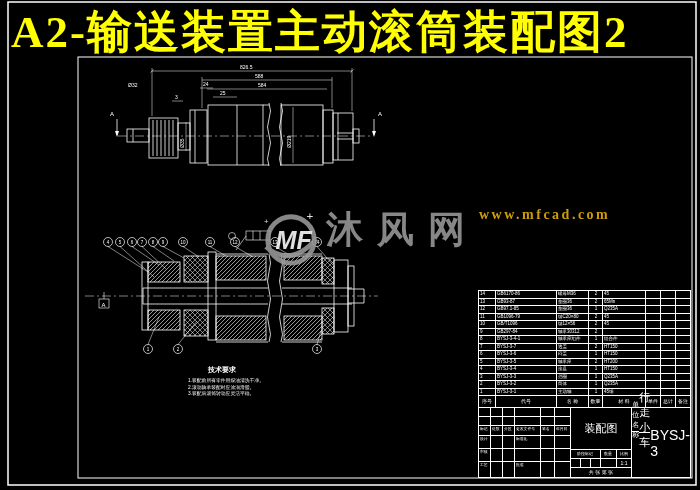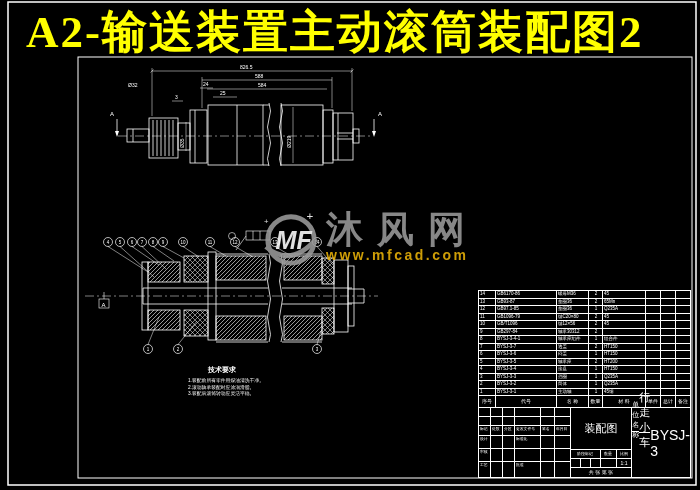--- a/index.html
+++ b/index.html
@@ -1,23 +1,23 @@
 <!DOCTYPE html>
 <html><head>
 <meta charset="utf-8">
 <style>
   html,body{margin:0;padding:0;background:#000;}
   #stage{position:relative;width:700px;height:490px;background:#000;overflow:hidden;
          font-family:"Liberation Sans",sans-serif;color:#fff;}
   
-  #title{position:absolute;left:26px;top:2px;font-family:"Liberation Serif",serif;
+  #title{position:absolute;left:11px;top:2px;font-family:"Liberation Serif",serif;
          font-weight:bold;font-size:45px;letter-spacing:2px;color:#ffff00;white-space:nowrap;}
   
   #wm{position:absolute;left:262px;top:210px;display:flex;gap:6px;align-items:flex-start;opacity:.88;}
-  #wm .wm-col{display:flex;flex-direction:column;}
+  #wm .wm-col{display:flex;flex-direction:row;font-family:Liberation Serif, serif;}
   #wm .wm-name{font-size:37px;font-weight:bold;color:#9a9a9a;letter-spacing:14px;line-height:40px;}
   #wm .wm-url{font-size:14px;font-weight:bold;color:#eab308;letter-spacing:2.5px;margin-top:-3px;}
   
   #notes{position:absolute;left:188px;top:365px;width:140px;color:#fff;}
   #notes .nh{font-size:7px;font-weight:bold;margin-left:20px;margin-bottom:3px;}
   #notes .ni{font-size:4.8px;line-height:6.5px;white-space:nowrap;}
   
   #tb{position:absolute;left:478px;top:290px;width:213px;height:188px;box-sizing:border-box;
       border:1px solid #fff;font-size:5px;}
   #tb *{box-sizing:border-box;}

